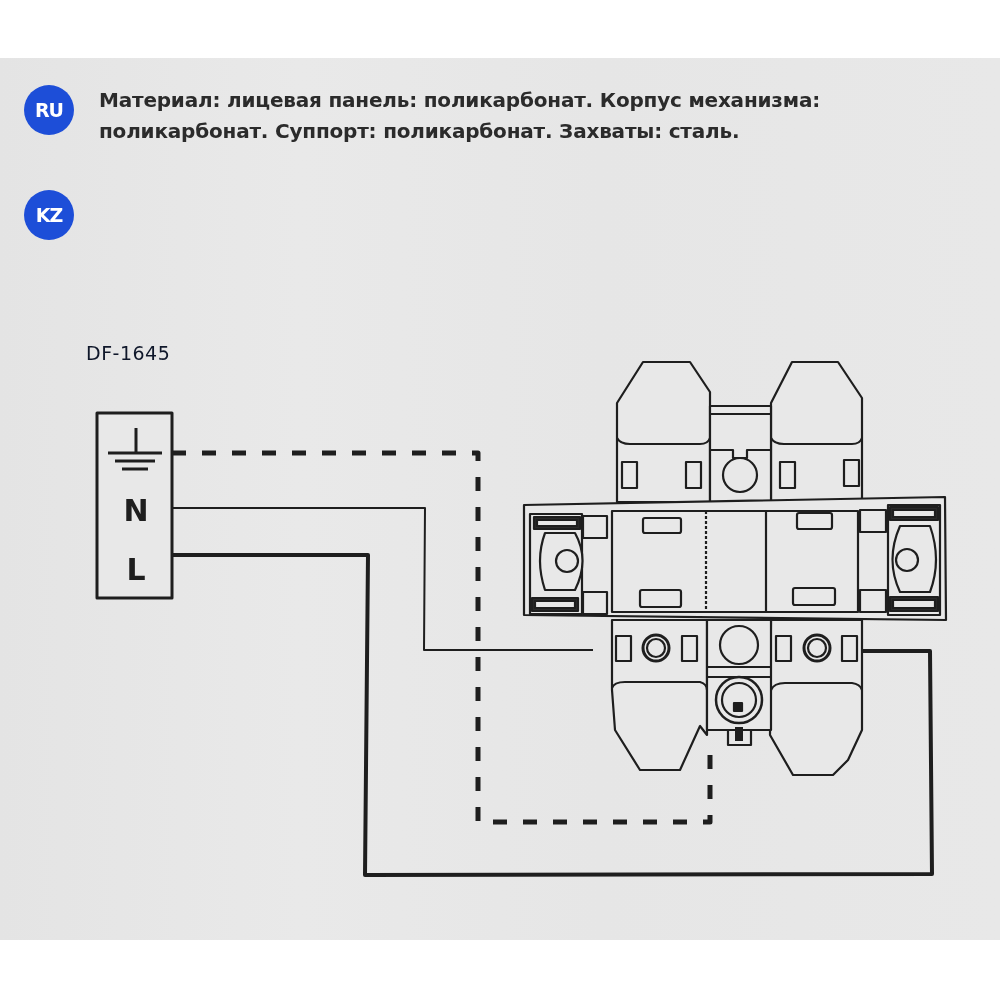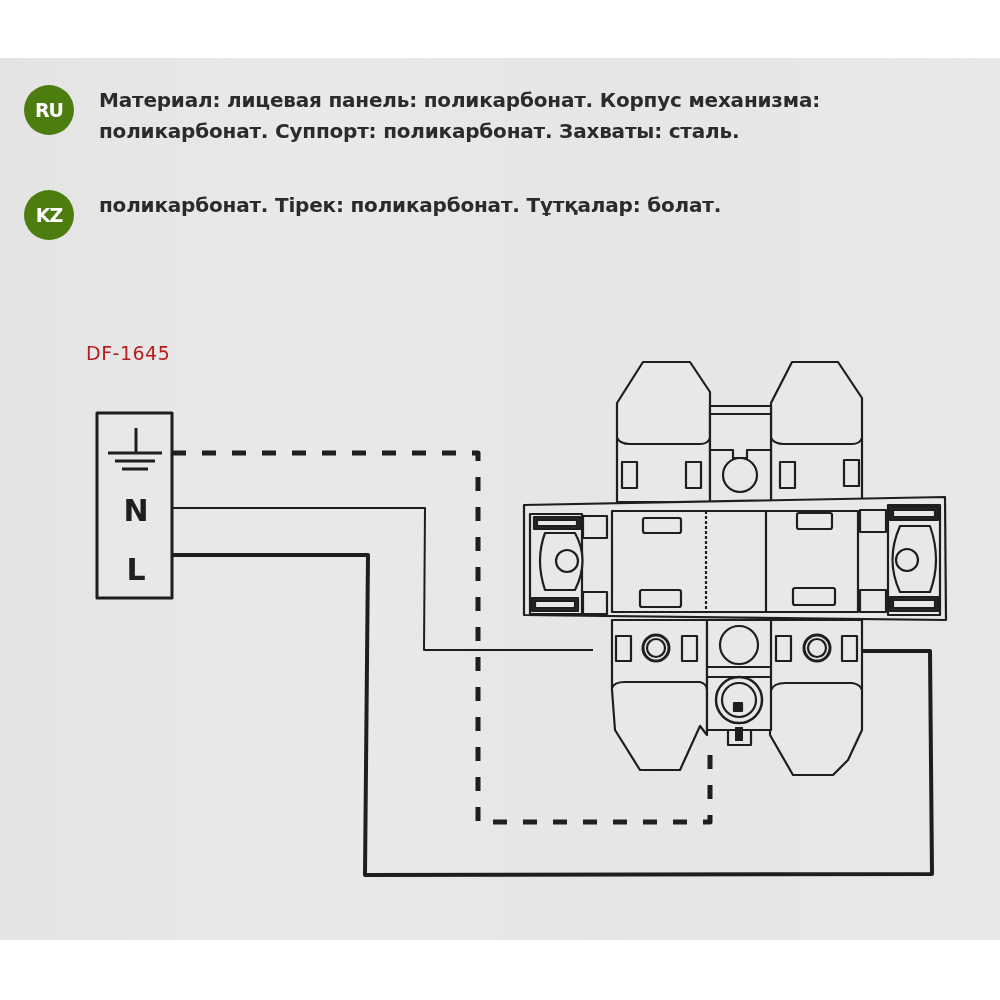--- a/index.html
+++ b/index.html
@@ -2,45 +2,44 @@
 <html><head>
 <meta charset="utf-8">
 <style>
   html, body { margin:0; padding:0; }
   body { width:1000px; height:1000px; background:#ffffff; position:relative; overflow:hidden;
          font-family:"DejaVu Sans", sans-serif; }
   .paper { position:absolute; left:0; top:58px; width:1000px; height:882px;
            background:linear-gradient(90deg,#e4e4e4 0%,#e9e9e9 30%,#e6e6e6 60%,#e8e8e8 100%); }
   .lang-block { position:absolute; left:24px; width:960px; }
   .badge { position:absolute; left:0; width:50px; height:50px; border-radius:50%;
-           background:#4d7c0f; color:#fff; font-weight:bold; font-size:19px;
+           background:#1d4ed8; color:#fff; font-weight:bold; font-size:19px;
            display:flex; align-items:center; justify-content:center; letter-spacing:-1px; }
   .text-lines { position:absolute; left:75px; top:0; }
   .line { font-size:20px; font-weight:bold; color:#2b2b2b; line-height:31px; white-space:nowrap;
           letter-spacing:-0.2px; }
-  .model { position:absolute; left:86px; top:342px; font-size:19px; color:#b91c1c; letter-spacing:0.5px; }
+  .model { position:absolute; left:86px; top:342px; font-size:19px; color:#0f172a; letter-spacing:0.5px; }
   svg.diagram { position:absolute; left:0; top:0; }
 </style>
 </head>
 <body>
 
 <div class="paper"></div>
 
 <div class="lang-block" style="top:85px;">
   <div class="badge">RU</div>
   <div class="text-lines">
     <div class="line">Материал: лицевая панель: поликарбонат. Корпус механизма:</div>
     <div class="line">поликарбонат. Суппорт: поликарбонат. Захваты: сталь.</div>
   </div>
 </div>
 
 <div class="lang-block" style="top:190px;">
   <div class="badge">KZ</div>
   <div class="text-lines">
-    <div class="line">поликарбонат. Тірек: поликарбонат. Тұтқалар: болат.</div>
   </div>
 </div>
 
 <div class="model">DF-1645</div>
 
 <svg class="diagram" width="1000" height="1000" viewBox="0 0 1000 1000" fill="none" stroke="#1e1e1e" stroke-linejoin="round">
 
   <g>
     <rect x="97" y="413" width="75" height="185" stroke-width="3" fill="#e8e8e8"></rect>
     <g stroke-width="3">

